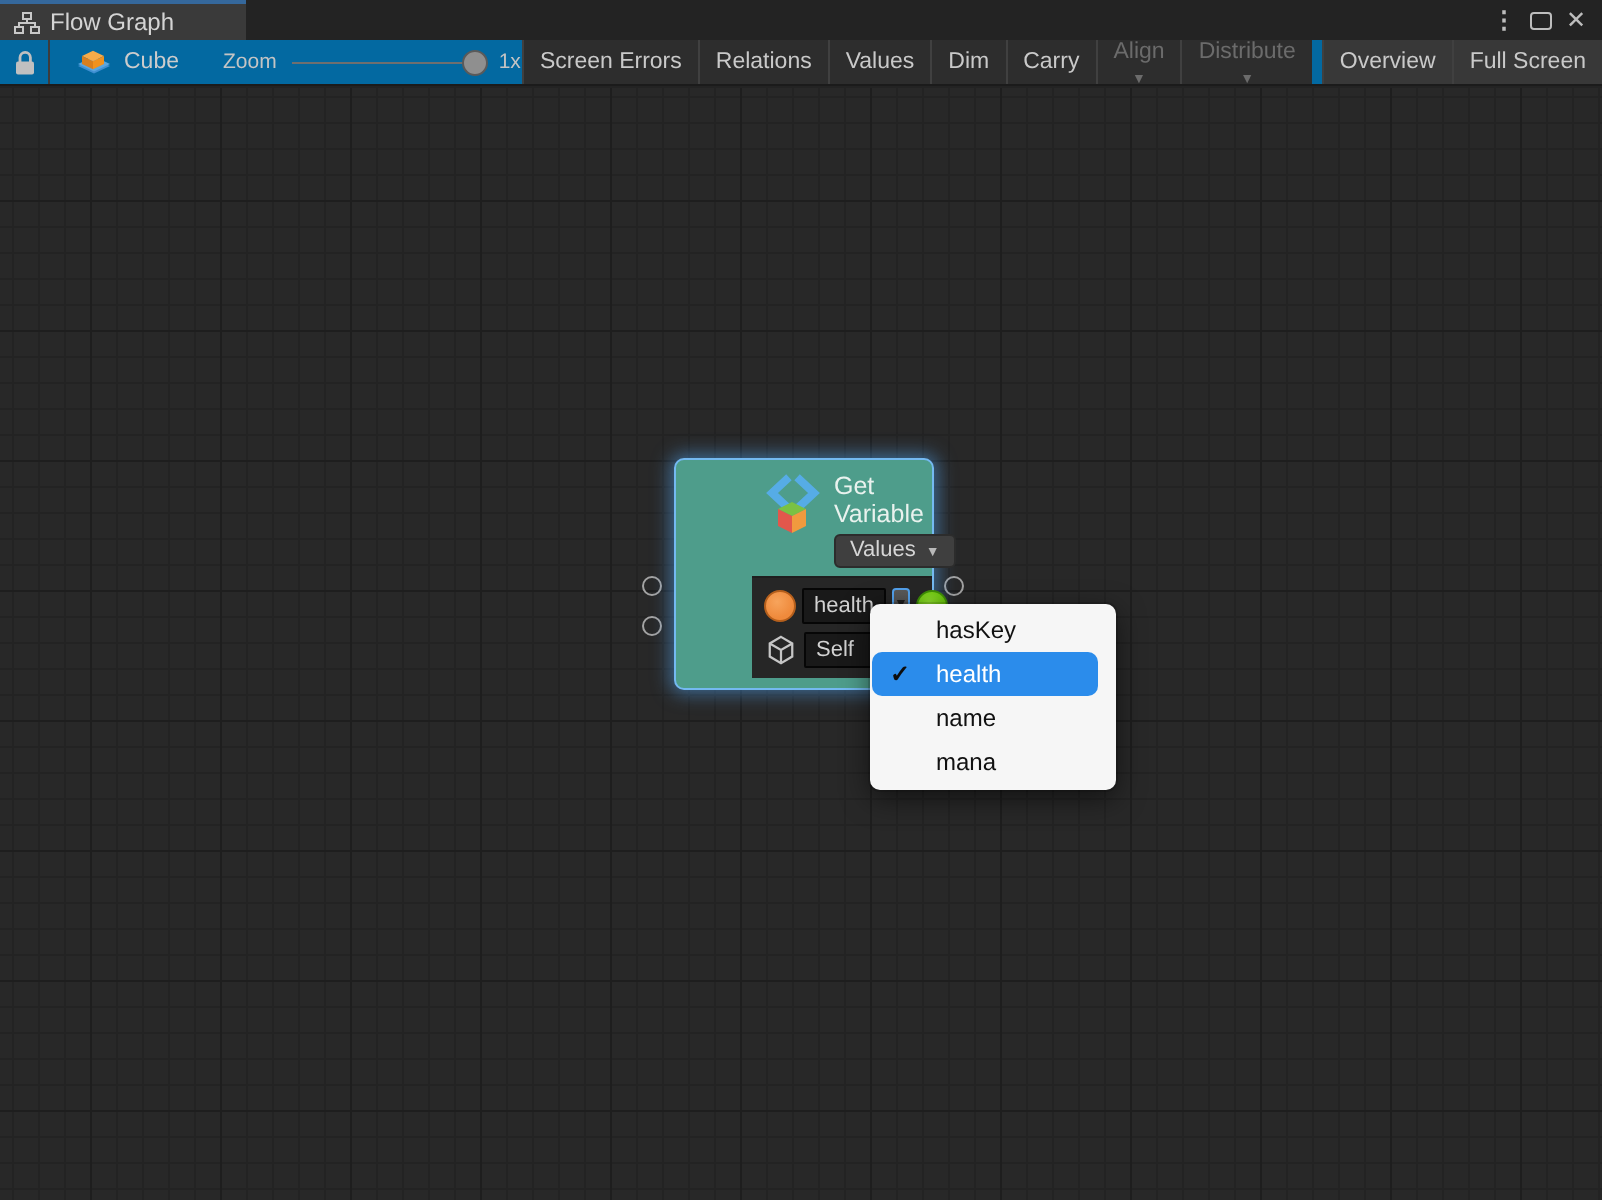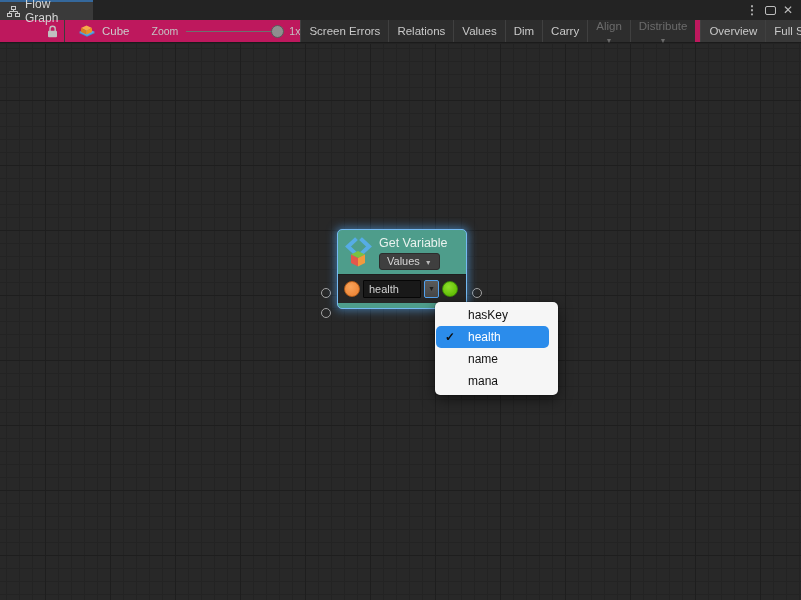--- a/index.html
+++ b/index.html
@@ -11,37 +11,37 @@
     position:relative;
     -webkit-font-smoothing:antialiased;
   }
 
   
   .titlebar {
     height:20px; background:#232323; display:flex; align-items:stretch;
     position:relative;
   }
   .tab {
-    width:93px; background:#3a3a3a; border-top:2px solid #35689c;
+    width:123px; background:#3a3a3a; border-top:2px solid #35689c;
     display:flex; align-items:center; gap:5px; padding:0 8px 0 7px;
     font-size:12px; color:#d4d4d4;
   }
   .tab svg { flex:0 0 auto; }
   .win-controls {
     margin-left:auto; display:flex; align-items:center; gap:7px; padding-right:8px;
     color:#bdbdbd;
   }
   .kebab { font-size:12px; font-weight:bold; letter-spacing:0; cursor:default; }
   .maxbox { width:11px; height:9px; border:1.5px solid #bdbdbd; border-radius:2px; }
   .closex { font-size:12px; }
 
   
   .toolbar {
-    height:23px; background:#be185d; border-bottom:1px solid #1b1b1b;
-    display:flex; align-items:stretch; font-size:11.5px;padding-left:40px;
+    height:23px; background:#0369a1; border-bottom:1px solid #1b1b1b;
+    display:flex; align-items:stretch; font-size:11.5px;
   }
   .tool-left { display:flex; align-items:center; }
   .lock-btn { width:25px; display:flex; align-items:center; justify-content:center;
     border-right:1px solid #3c3c3c; height:100%; }
   .target-chip { display:flex; align-items:center; gap:5px; padding:0 10px 0 12px; color:#cccccc; }
   .zoom-wrap { display:flex; align-items:center; gap:8px; padding-left:12px; }
   .zoom-label { font-size:10.5px; color:#c4c4c4; }
   .slider { position:relative; width:95px; height:13px; }
   .slider .track { position:absolute; left:0; right:0; top:6px; height:1.5px; background:#6f6f6f; }
   .slider .thumb { position:absolute; top:0; left:85px; width:13px; height:13px;
@@ -71,20 +71,21 @@
     background-size:65px 65px,65px 65px,13px 13px,13px 13px;
     background-position:-3px -9px,-20px 0,-3px -9px,-20px 0;
   }
 
   
   .node {
     position:absolute; left:337px; top:229px; width:130px;
     background:#4e9d8b; border:1.5px solid #74b9f1; border-radius:5px;
     box-shadow:0 0 9px 2px rgba(80,160,235,.55);
     padding-bottom:5px;
+    padding-left:38px;
   }
   .node-header { padding:6px 6px 4px 7px; display:flex; gap:4px; }
   .node-icon { flex:0 0 auto; margin-top:1px; }
   .node-head-col { display:flex; flex-direction:column; gap:3px; }
   .node-title { font-size:12.5px; color:#e9f2ee; line-height:14px; }
   .kind-btn {
     align-self:flex-start; display:flex; align-items:center; gap:5px;
     background:#3f3f3f; border:1px solid #2c2c2c; border-radius:3px;
     padding:1px 7px 2px 7px; font-size:11px; color:#d6d6d6;
   }
@@ -251,20 +252,32 @@
       <div class="row">
         <div class="port orange"></div>
         <div class="field var">
           <span>health</span>
         </div>
         <div class="arrow-btn">
           <span class="caret">▼</span>
         </div>
         <div class="port green"></div>
       </div>
+      <div class="row">
+        <span class="cube-wire">
+          <svg width="15" height="16" viewBox="0 0 16 16">
+            <polygon points="8,1 14,4.5 14,11.5 8,15 2,11.5 2,4.5" fill="none" stroke="#c6c6c6" stroke-width="1.2"></polygon>
+            <path d="M2,4.5 L8,8 L14,4.5 M8,8 V15" fill="none" stroke="#c6c6c6" stroke-width="1.2"></path>
+          </svg>
+        </span>
+        <div class="field self">
+          <span>Self</span>
+          <span class="picker-circle"></span>
+        </div>
+      </div>
     </div>
   </div>
 
   <div class="popup" style="top:258px;">
     <div class="item">
       <span>hasKey</span>
     </div>
     <div class="item selected">
       <span class="check">✓</span>
       <span>health</span>

